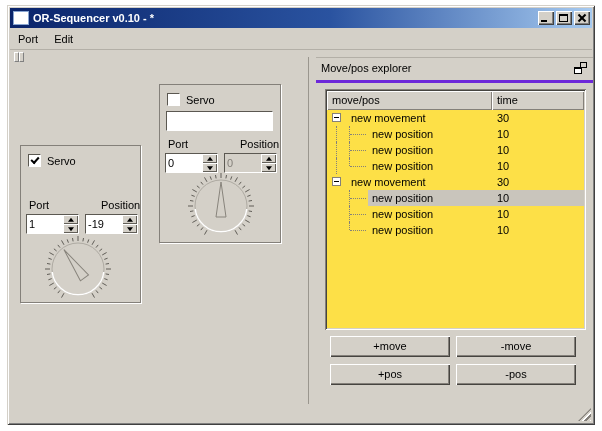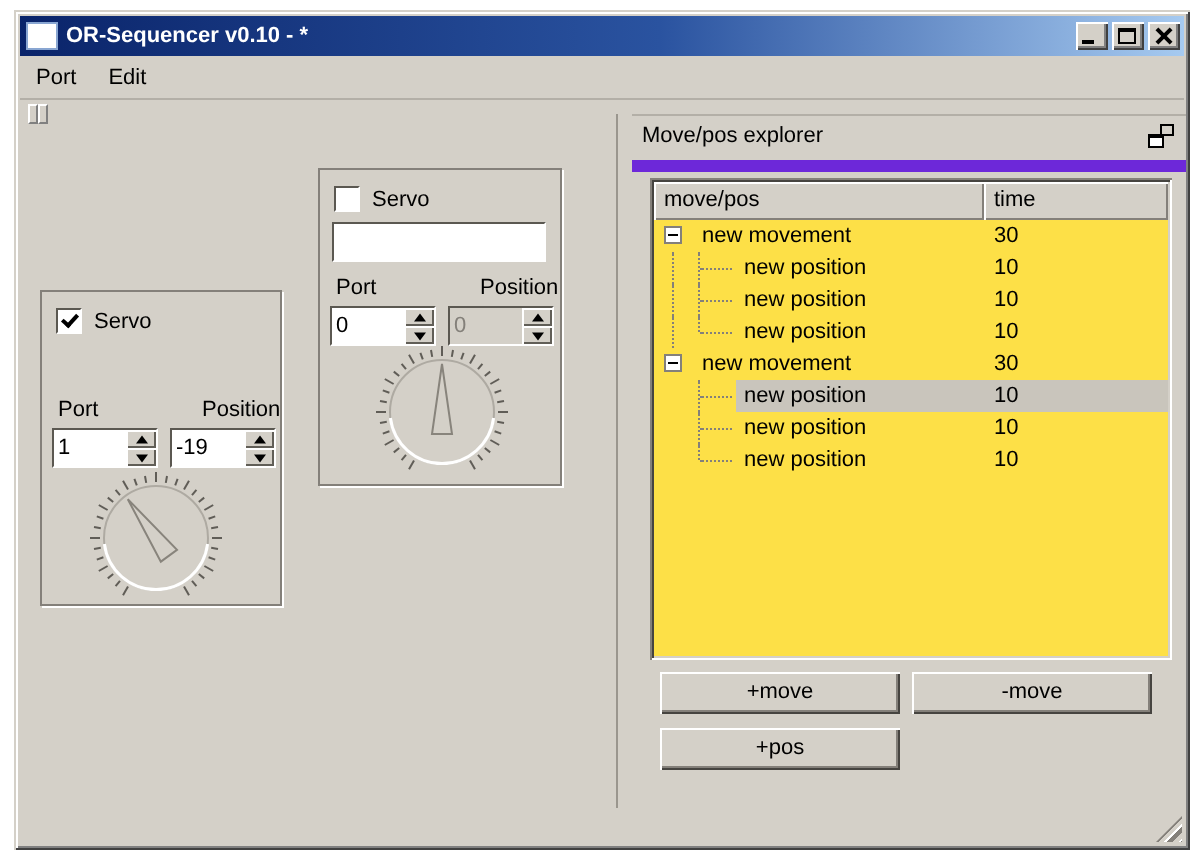--- a/index.html
+++ b/index.html
@@ -71,21 +71,21 @@
   .sbtn.down i { border-top:4px solid #000;   transform:translate(-50%,-45%); }
   .spin.disabled { background:#d4d0c8; }
   .spin.disabled .sfield { color:#84807a; }
   .dialwrap { position:absolute; width:72px; height:72px; }
   .panel1 .dialwrap { left:21px; top:87px; }
   .panel2 .dialwrap { left:25px; top:85px; }
 
   
   .splitter { position:absolute; left:301px; top:52px; width:2px; height:347px; border-left:1px solid #9a968e; }
   .dock { position:absolute; left:309px; top:52px; width:277px; height:347px; border-top:1px solid #b3afa7; box-sizing:border-box; }
-  .dock-titlebar { position:absolute; left:0; top:0; right:0; height:22px; border-bottom:6px solid #6d28d9; }
+  .dock-titlebar { position:absolute; left:0; top:0; right:0; height:22px; border-bottom:3px solid #6d28d9; }
   .dock-title-text { position:absolute; left:5px; top:4px; }
   .float-btn { position:absolute; right:6px; top:4px; width:13px; height:12px; }
   .fg-back  { position:absolute; right:0; top:0; width:7px; height:6px; border:1px solid #000; background:#d4d0c8; box-sizing:border-box; }
   .fg-front { position:absolute; left:0; bottom:0; width:8px; height:7px; border:1px solid #000; border-top-width:2px; background:#fff; box-sizing:border-box; }
 
   .tree {
     position:absolute; left:9px; top:31px; width:261px; height:241px; box-sizing:border-box;
     background:#fde047; padding:2px; overflow:hidden;
     box-shadow: inset 1px 1px 0 #84807a, inset -1px -1px 0 #ffffff,
                 inset 2px 2px 0 #464440, inset -2px -2px 0 #d4d0c8;
@@ -381,19 +381,20 @@
             <i class="h"></i>
             <span class="tlabel">new position</span>
           </div>
         <div class="ttime">10</div>
       </div>
     </div>
 
     <div class="dbtn b2">-move</div>
     <div class="dbtn b1">+move</div>
     <div class="dbtn b3">+pos</div>
+    <div class="dbtn b4">-pos</div>
   </div>
 
   <div class="statusbar">
     <div class="sizegrip"></div>
   </div>
 
 </div>
 
 </body></html>

